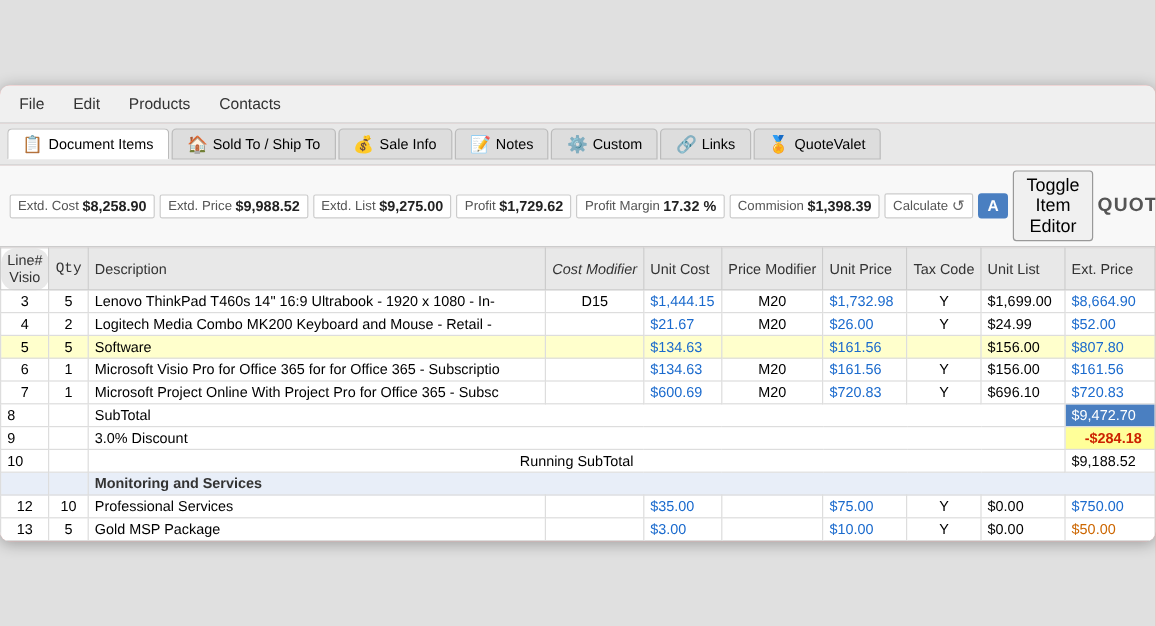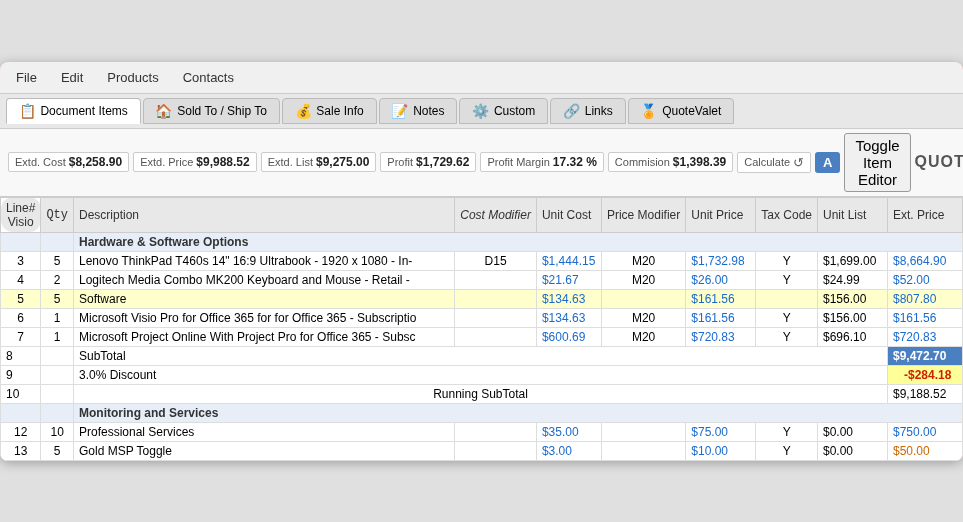--- a/index.html
+++ b/index.html
@@ -149,21 +149,21 @@
     tr.sub-header td {
       background: #f0f4fc;
       color: #444;
     }
     .text-right { text-align: left; }
     .text-center { text-align: center; }
     .blue-text { color: #1a6acd; }
     .red-text { color: #cc2200; }
     .orange-text { color: #cc6600; }
     .highlight-yellow { background: #ffff99; padding-left: 16px; }
-    .highlight-blue { background: #4a7fc1; color: #fff; font-weight: bold; }
+    .highlight-blue { background: #4a7fc1; color: #fff; font-weight: normal; }
     .col-line { width: 36px; border-radius: 12px; }
     .col-qty { width: 30px; font-family: Liberation Mono, monospace; }
     .col-desc { }
     .col-cost { width: 55px; font-style: italic; }
     .col-unit-cost { width: 65px; }
     .col-price-mod { width: 55px; }
     .col-unit-price { width: 70px; }
     .col-tax { width: 55px; }
     .col-unit-list { width: 70px; }
     .col-ext-price { width: 75px; }
@@ -258,25 +258,20 @@
           <th class="col-cost text-center">Cost Modifier</th>
           <th class="col-unit-cost text-right">Unit Cost</th>
           <th class="col-price-mod text-center">Price Modifier</th>
           <th class="col-unit-price text-right">Unit Price</th>
           <th class="col-tax text-center">Tax Code</th>
           <th class="col-unit-list text-right">Unit List</th>
           <th class="col-ext-price text-right">Ext. Price</th>
         </tr>
       </thead>
       <tbody id="table-body">
-      <tr class="section-header">
-      <td></td>
-            <td></td>
-      <td colspan="8">Hardware &amp; Software Options</td>
-    </tr>
           <tr style="">
       <td class="text-center">3</td>
       <td class="text-center">5</td>
       <td>Lenovo ThinkPad T460s 14" 16:9 Ultrabook - 1920 x 1080 - In-</td>
       <td class="text-center">D15</td>
       <td class="text-right"><span class="blue-text">$1,444.15</span></td>
       <td class="text-center">M20</td>
       <td class="text-right"><span class="blue-text">$1,732.98</span></td>
       <td class="text-center">Y</td>
       <td class="text-right">$1,699.00</td>
@@ -361,21 +356,21 @@
       <td class="text-right"><span class="blue-text">$35.00</span></td>
       <td class="text-center"></td>
       <td class="text-right"><span class="blue-text">$75.00</span></td>
       <td class="text-center">Y</td>
       <td class="text-right">$0.00</td>
       <td class="text-right"><span class="blue-text">$750.00</span></td>
     </tr>
           <tr style="">
       <td class="text-center">13</td>
       <td class="text-center">5</td>
-      <td>Gold MSP Toggle</td>
+      <td>Gold MSP Package</td>
       <td class="text-center"></td>
       <td class="text-right"><span class="blue-text">$3.00</span></td>
       <td class="text-center"></td>
       <td class="text-right"><span class="blue-text">$10.00</span></td>
       <td class="text-center">Y</td>
       <td class="text-right">$0.00</td>
       <td class="text-right"><span class="orange-text">$50.00</span></td>
     </tr>
         </tbody>
     </table>

